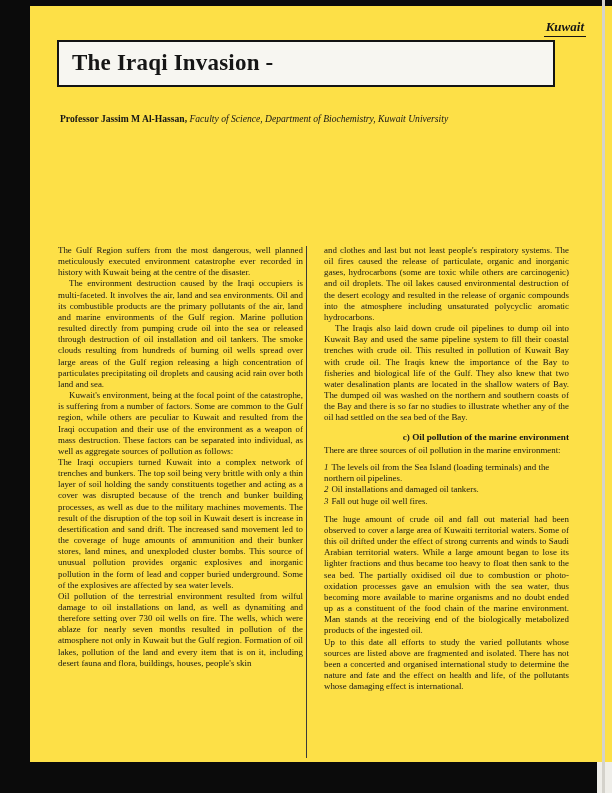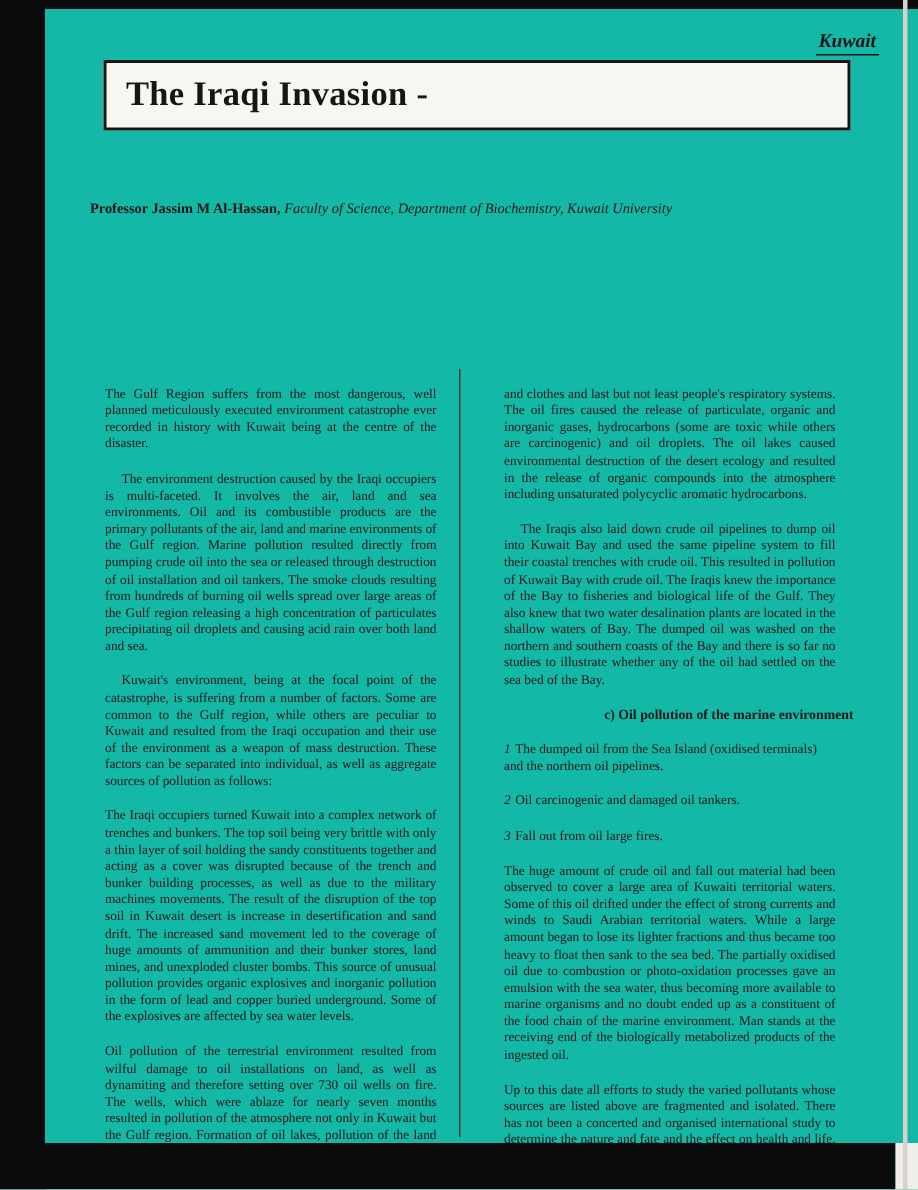--- a/index.html
+++ b/index.html
@@ -1,20 +1,20 @@
 <!DOCTYPE html>
 <html><head>
 <meta charset="utf-8">
 <style>
   html, body { margin: 0; padding: 0; background: #e9e8e4; }
   .canvas {
     position: relative;
     width: 612px;
     height: 793px;
-    background: #14b8a6;
+    background: #fde047;
     overflow: hidden;
     font-family: "Liberation Serif", serif;
     color: #161616;
   }
   
   .scan-edge { position: absolute; background: #0b0b0b; }
   .scan-top    { left: 0; top: 0; width: 612px; height: 6px; }
   .scan-left   { left: 0; top: 0; width: 30px; height: 793px; }
   .scan-bottom { left: 0; top: 762px; width: 597px; height: 31px; }
   .scan-right-shadow { position: absolute; left: 602px; top: 0; width: 3px; height: 793px; background: #d4d2cb; }
@@ -25,40 +25,39 @@
     top: 19px; right: 26px;
     font-size: 13px;
     font-weight: bold;
     font-style: italic;
     border-bottom: 1.5px solid #141414;
     padding: 0 2px 1px 2px;
   }
 
   .title-box {
     position: absolute;
-    left: 69px; top: 40px;
+    left: 57px; top: 40px;
     width: 481px;
     border: 2.5px solid #141414;
     padding: 7px 0 9px 13px;
     background: #f7f6f1;
   }
   .title-line {
     font-size: 23px;
     line-height: 27px;
     font-weight: bold;
     letter-spacing: 0.2px;
   }
 
   .byline {
     position: absolute;
     left: 60px; top: 113px;
     width: 494px;
     font-size: 9.6px;
     line-height: 12px;
-    margin-top: 21px;
   }
   .byline-name { font-weight: bold; }
   .byline-aff  { font-style: italic; }
 
   .col {
     position: absolute;
     top: 245px;
     width: 245px;
     height: 517px;
     overflow: hidden;
@@ -67,21 +66,21 @@
     text-align: justify;
   }
   .col-left  { left: 58px; }
   .col-right { left: 324px; }
   .col-divider {
     position: absolute;
     left: 306px; top: 246px;
     width: 1px; height: 512px;
     background: #3a3a3a;
   }
-  .col p { margin: 12px; font-family: Liberation Serif, serif; }
+  .col p { margin: 0; font-family: Liberation Serif, serif; }
   .col p.indent { text-indent: 11px; }
   .col h3 {
     font-size: 9.2px;
     line-height: 11.5px;
     font-weight: bold;
     margin: 8px 0 2px 0;
     text-align: right;
   }
   .src-list { margin: 6px 0 7px 0; }
   .src-item { margin: 0; text-align: left; }
@@ -116,28 +115,29 @@
     <p>The Iraqi occupiers turned Kuwait into a complex network of trenches and bunkers. The top soil being very brittle with only a thin layer of soil holding the sandy constituents together and acting as a cover was disrupted because of the trench and bunker building processes, as well as due to the military machines movements. The result of the disruption of the top soil in Kuwait desert is increase in desertification and sand drift. The increased sand movement led to the coverage of huge amounts of ammunition and their bunker stores, land mines, and unexploded cluster bombs. This source of unusual pollution provides organic explosives and inorganic pollution in the form of lead and copper buried underground. Some of the explosives are affected by sea water levels.</p>
     <p>Oil pollution of the terrestrial environment resulted from wilful damage to oil installations on land, as well as dynamiting and therefore setting over 730 oil wells on fire. The wells, which were ablaze for nearly seven months resulted in pollution of the atmosphere not only in Kuwait but the Gulf region. Formation of oil lakes, pollution of the land and every item that is on it, including desert fauna and flora, buildings, houses, people's skin</p>
   </div>
 
   <div class="col-divider"></div>
 
   <div class="col col-right">
     <p>and clothes and last but not least people's respiratory systems. The oil fires caused the release of particulate, organic and inorganic gases, hydrocarbons (some are toxic while others are carcinogenic) and oil droplets. The oil lakes caused environmental destruction of the desert ecology and resulted in the release of organic compounds into the atmosphere including unsaturated polycyclic aromatic hydrocarbons.</p>
     <p class="indent">The Iraqis also laid down crude oil pipelines to dump oil into Kuwait Bay and used the same pipeline system to fill their coastal trenches with crude oil. This resulted in pollution of Kuwait Bay with crude oil. The Iraqis knew the importance of the Bay to fisheries and biological life of the Gulf. They also knew that two water desalination plants are located in the shallow waters of Bay. The dumped oil was washed on the northern and southern coasts of the Bay and there is so far no studies to illustrate whether any of the oil had settled on the sea bed of the Bay.</p>
     <h3>c) Oil pollution of the marine environment</h3>
+    <p>There are three sources of oil pollution in the marine environment:</p>
     <div class="src-list">
       <p class="src-item">
-        <span class="src-num">1</span><span>The dumped oil from the Sea Island (oxidised terminals) and the northern oil pipelines.</span>
+        <span class="src-num">1</span><span>The levels oil from the Sea Island (loading terminals) and the northern oil pipelines.</span>
       </p>
       <p class="src-item">
-        <span class="src-num">2</span><span>Oil carcinogenic and damaged oil tankers.</span>
+        <span class="src-num">2</span><span>Oil installations and damaged oil tankers.</span>
       </p>
       <p class="src-item">
-        <span class="src-num">3</span><span>Fall out from oil large fires.</span>
+        <span class="src-num">3</span><span>Fall out huge oil well fires.</span>
       </p>
     </div>
     <p>The huge amount of crude oil and fall out material had been observed to cover a large area of Kuwaiti territorial waters. Some of this oil drifted under the effect of strong currents and winds to Saudi Arabian territorial waters. While a large amount began to lose its lighter fractions and thus became too heavy to float then sank to the sea bed. The partially oxidised oil due to combustion or photo-oxidation processes gave an emulsion with the sea water, thus becoming more available to marine organisms and no doubt ended up as a constituent of the food chain of the marine environment. Man stands at the receiving end of the biologically metabolized products of the ingested oil.</p>
     <p>Up to this date all efforts to study the varied pollutants whose sources are listed above are fragmented and isolated. There has not been a concerted and organised international study to determine the nature and fate and the effect on health and life, of the pollutants whose damaging effect is international.</p>
   </div>
 
 </div>
 
 </body></html>

